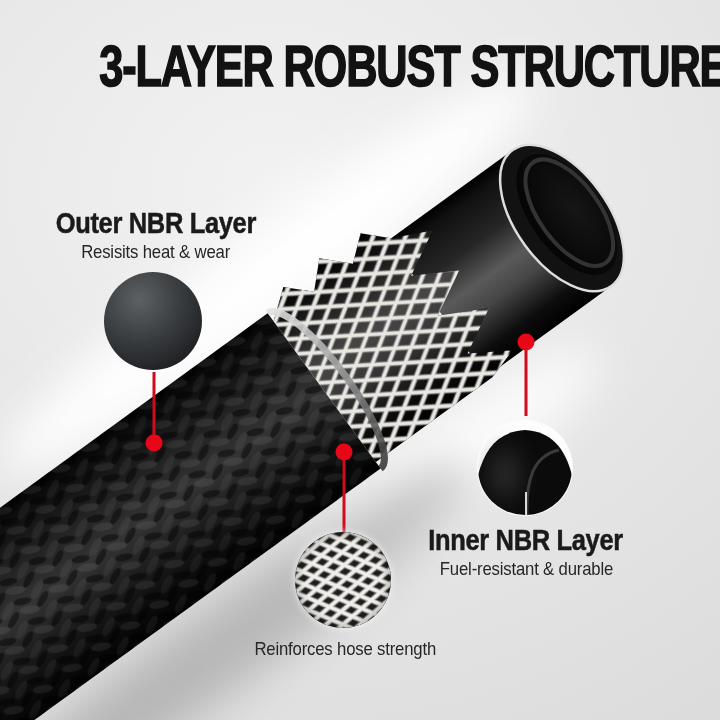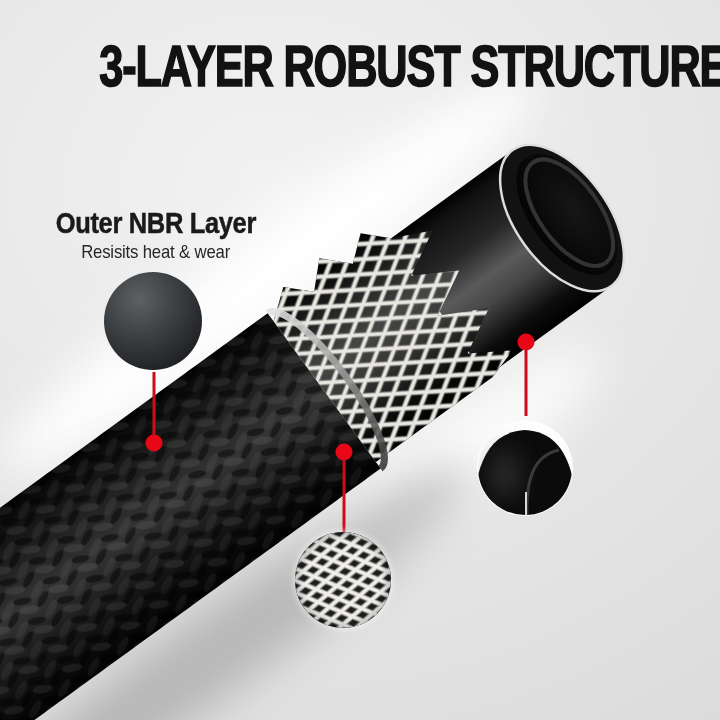--- a/index.html
+++ b/index.html
@@ -200,18 +200,27 @@
   <div class="callout co-outer">
     <h2>
       <span>Outer NBR Layer</span>
     </h2>
     <p>
       <span>Resisits heat &amp; wear</span>
     </p>
   </div>
 
   <div class="callout co-inner">
+    <h2>
+      <span>Inner NBR Layer</span>
+    </h2>
+    <p>
+      <span>Fuel-resistant &amp; durable</span>
+    </p>
   </div>
 
   <div class="callout co-braided">
+    <p>
+      <span>Reinforces hose strength</span>
+    </p>
   </div>
 
 </div>
 
 </body></html>

